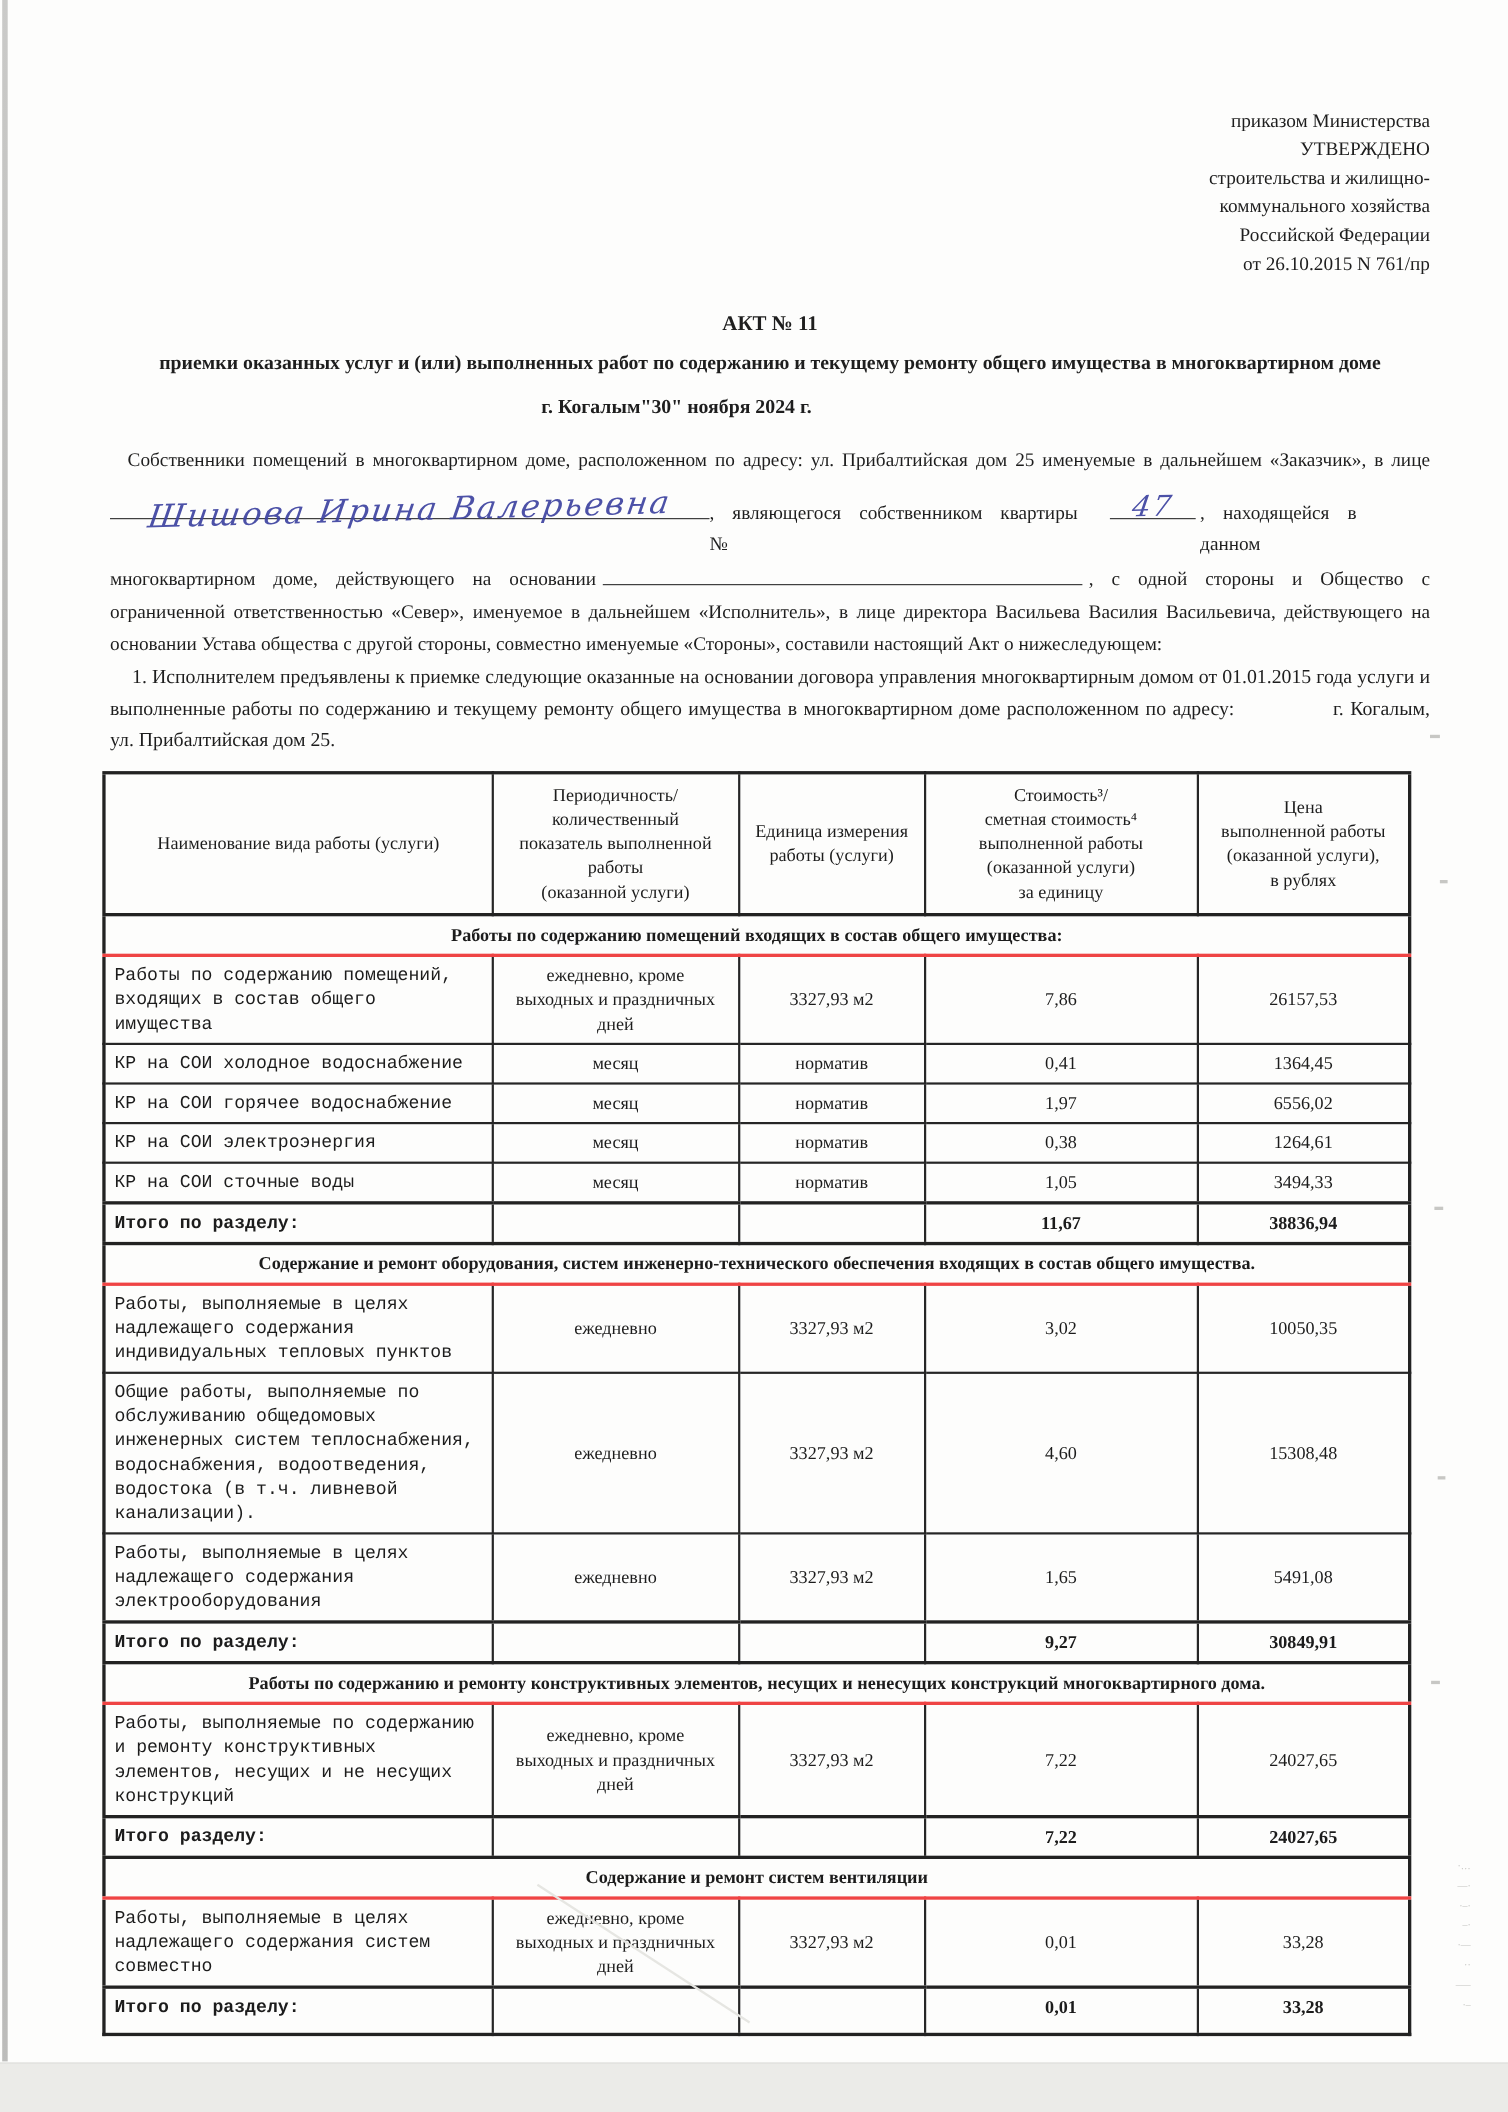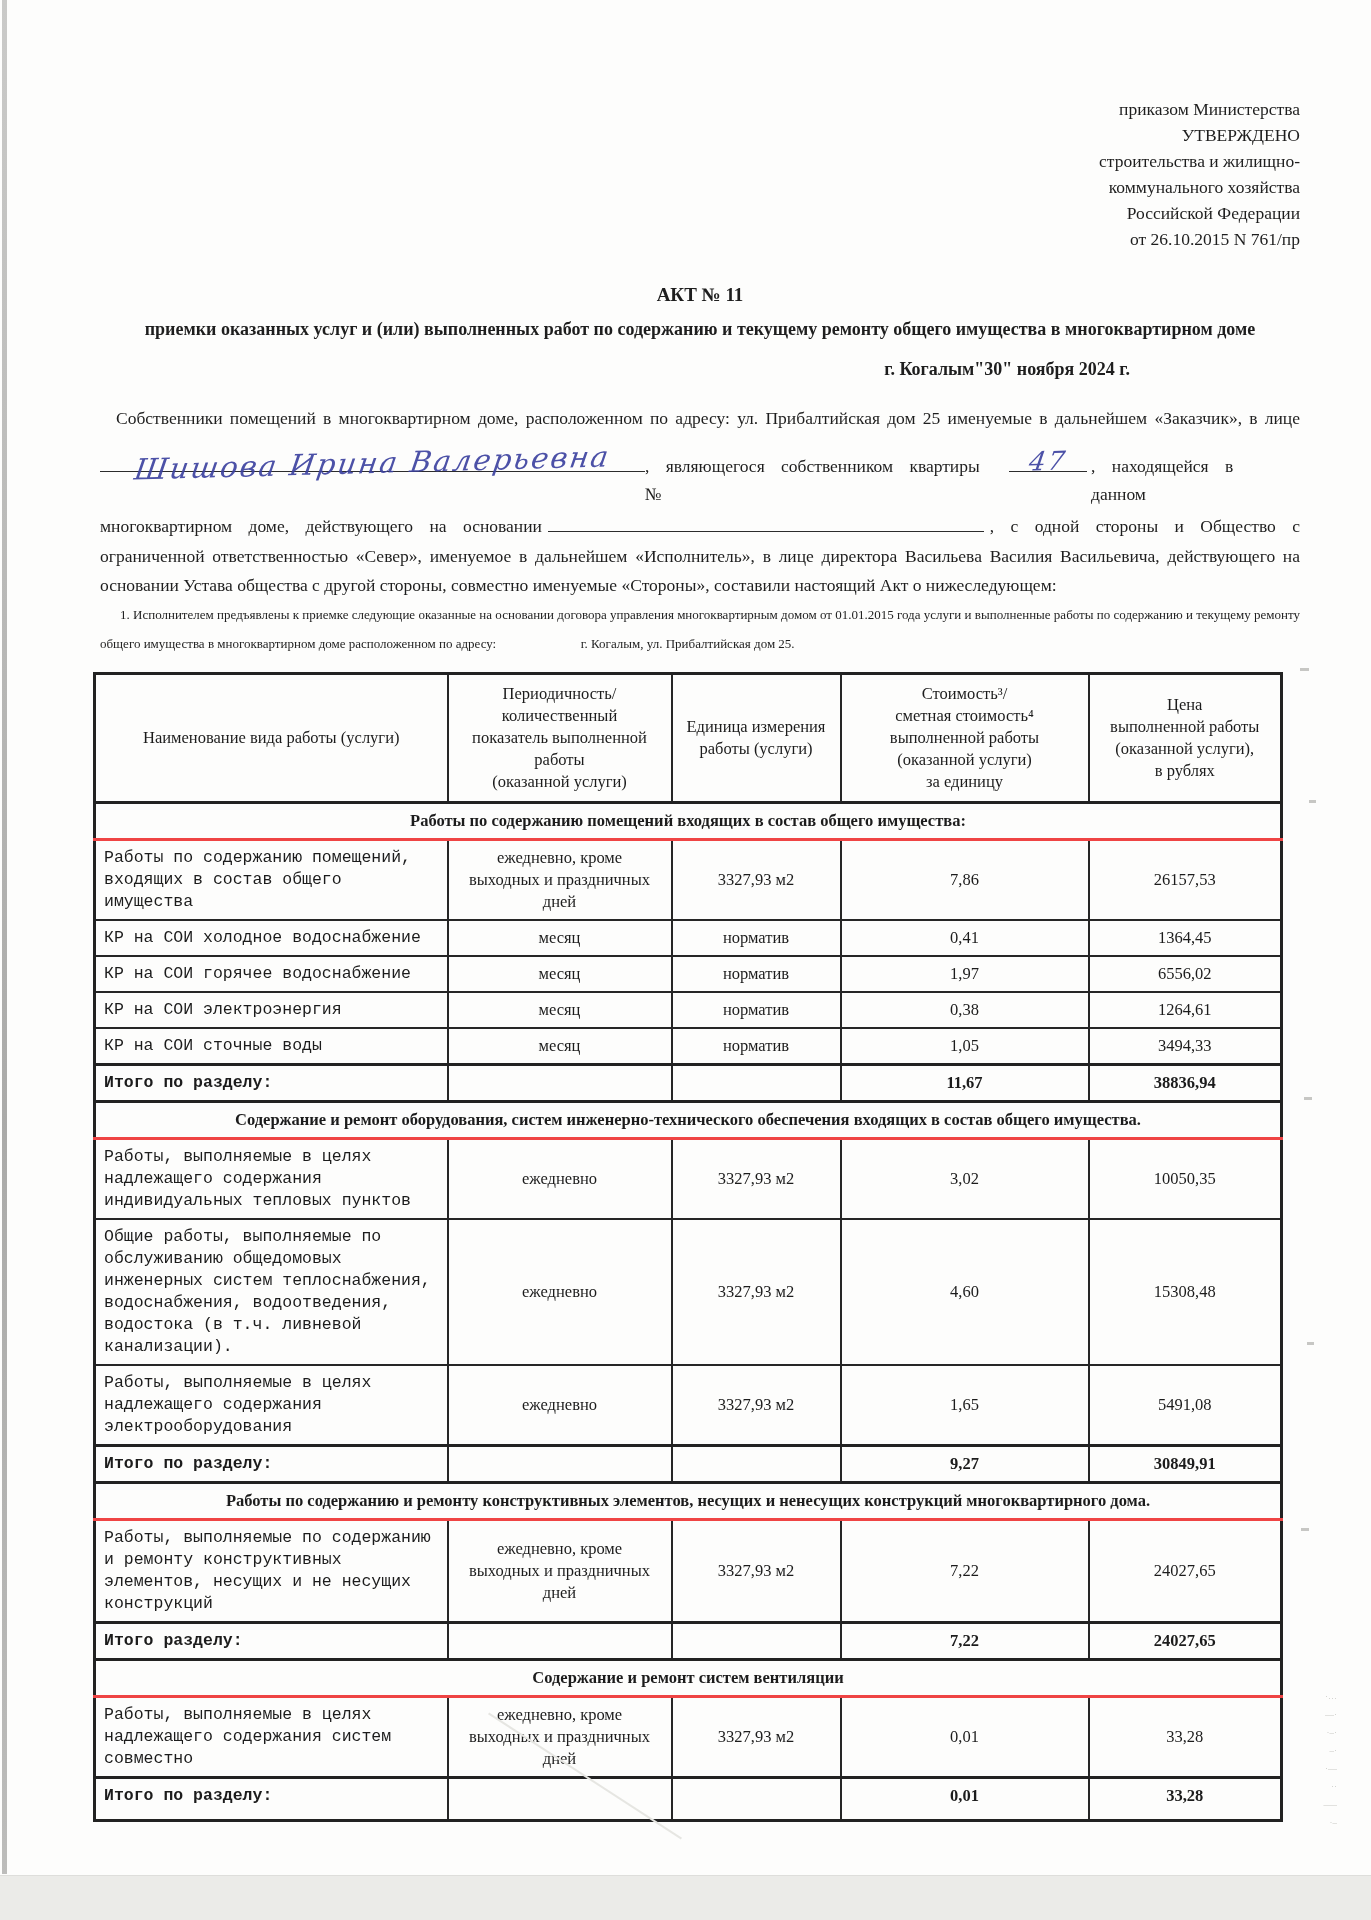--- a/index.html
+++ b/index.html
@@ -17,21 +17,21 @@
     background:linear-gradient(180deg,#b9b9b7,#8f8f8d 60%,#a7a7a5);opacity:.75;}
   .edge-bottom{position:absolute;left:0;right:0;bottom:0;height:44px;
     background:#ebebe8;border-top:1px solid #dededb;}
   .crease{position:absolute;left:470px;top:1775px;width:230px;height:2px;
     background:#e6e6e2;transform:rotate(33deg);}
   
   .content{position:absolute;left:100px;right:71px;top:0;}
   .approval{margin-top:96px;text-align:right;font-size:17.5px;line-height:26px;}
   .doc-title{margin:32px 0 0 0;text-align:center;font-size:19px;font-weight:bold;}
   .subtitle{margin-top:9px;text-align:center;font-size:18px;font-weight:bold;line-height:28px;}
-  .place-date{margin-top:16px;display:flex;justify-content:flex-end;
+  .place-date{margin-top:16px;display:flex;justify-content:center;
     font-size:18px;font-weight:bold;}
   .place-date .date{padding-right:170px;}
   .preamble{margin-top:24px;font-size:17.5px;line-height:28.5px;}
   .p-line1{text-align:justify;text-align-last:justify;text-indent:16px;}
   .p-line2{display:flex;align-items:baseline;margin-top:4px;}
   .hw-box{border-bottom:1.5px solid #2c2c2c;text-align:center;}
   .hw-name-box{flex:0 0 545px;height:34px;position:relative;}
   .hw-apt-box{flex:0 0 78px;height:30px;position:relative;margin:0 4px;}
   .hw{
     position:absolute;left:0;right:0;bottom:-7px;
@@ -40,21 +40,21 @@
     transform:skewX(-10deg) rotate(-1.6deg);
     letter-spacing:2px;opacity:.92;
   }
   .hw-name{font-size:29px;}
   .hw-apt{font-size:26px;bottom:-5px;}
   .ws{word-spacing:12px;}
   .p-line3{display:flex;align-items:baseline;margin-top:2px;}
   .blank-underline{flex:1 1 auto;border-bottom:1.5px solid #2c2c2c;height:20px;
     margin:0 6px;max-width:560px;}
   .p-cont{text-align:justify;margin-top:2px;}
-  .clause{margin-top:2px;font-size:13px;line-height:28.5px;text-align:justify;text-indent:20px;}
+  .clause{margin-top:2px;font-size:18px;line-height:28.5px;text-align:justify;text-indent:20px;}
   .clause-gap{display:inline-block;width:78px;}
   
   .works{position:relative;margin:14px 0 0 -7px;border-collapse:collapse;width:1190px;
     font-size:16.5px;color:#1c1c1c;}
   .works col.c1{width:353px;} .works col.c2{width:224px;} .works col.c3{width:169px;}
   .works col.c4{width:248px;} .works col.c5{width:193px;}
   .works th,.works td{border:2px solid #262626;vertical-align:middle;}
   .works th{font-weight:normal;text-align:center;padding:8px 6px;line-height:22px;white-space:pre-line;}
   .works{border:3px solid #222;}
   .works thead tr{border-top:3px solid #222;border-bottom:3px solid #222;}

